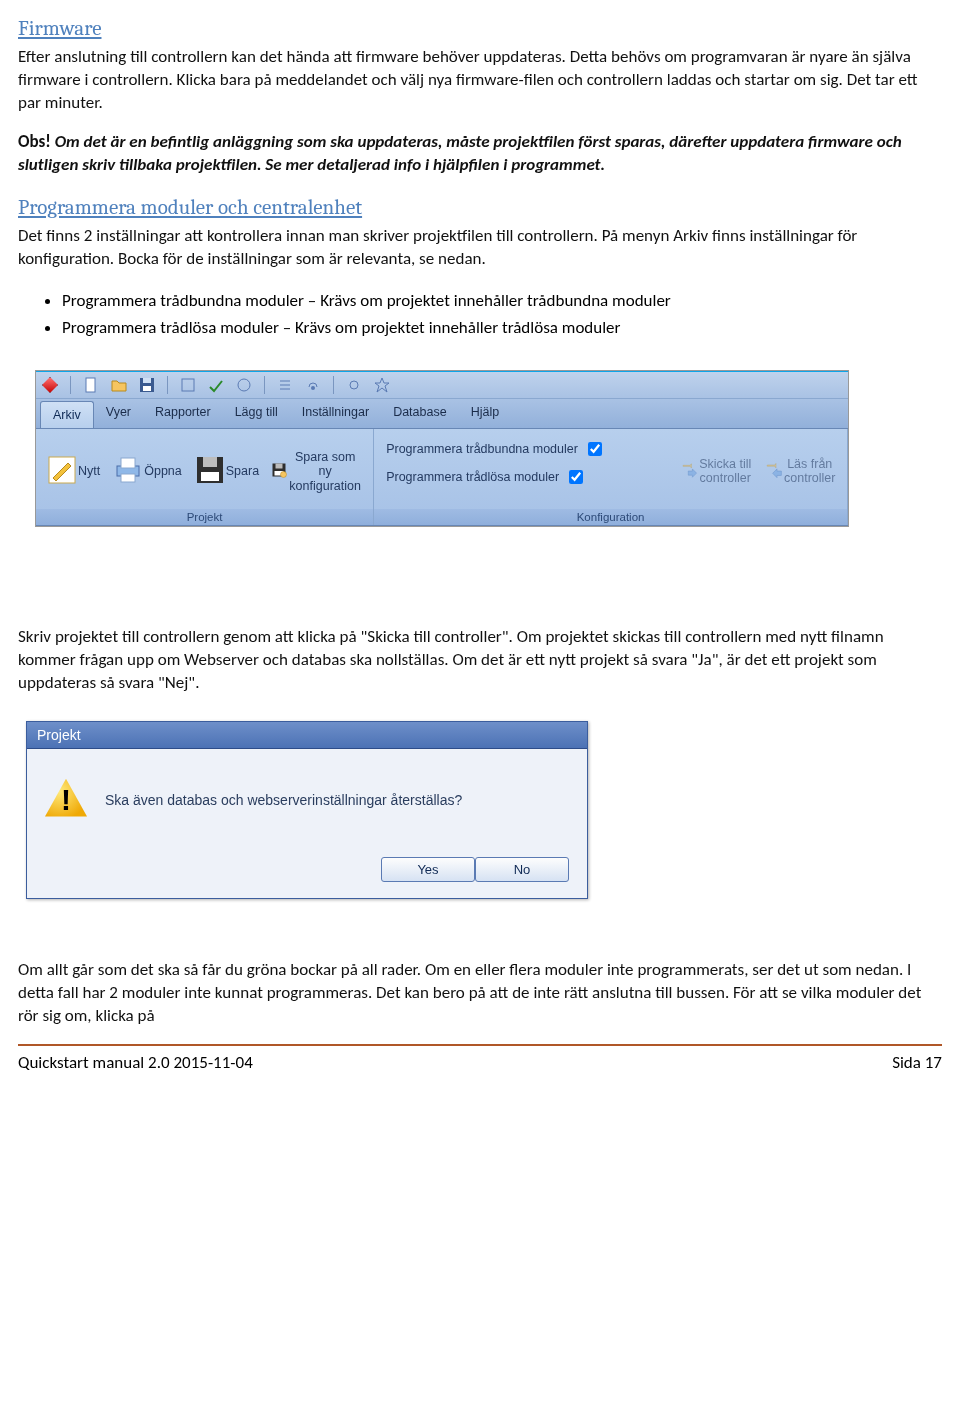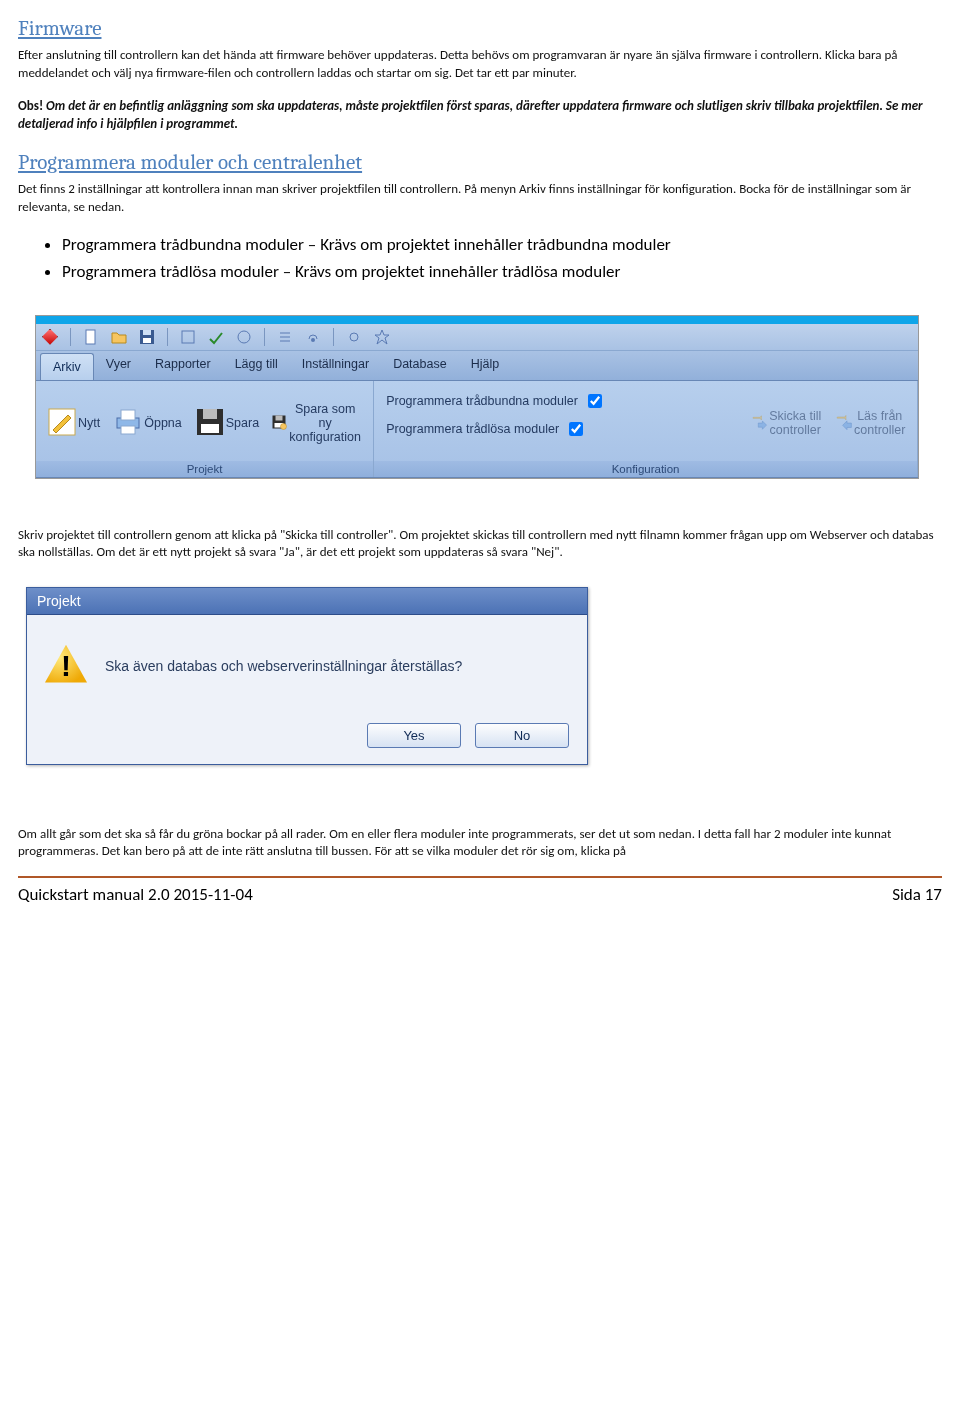--- a/index.html
+++ b/index.html
@@ -14,21 +14,21 @@
   }
   h2.section {
     font-family: Cambria, Georgia, serif;
     color: #4f81bd;
     font-size: 21px;
     font-weight: normal;
     text-decoration: underline;
     margin: 8px 0 6px 0;
   }
   p {
-    font-size: 13px;
+    font-size: 17px;
     line-height: 1.35;
     margin: 4px 0 16px 0;
     color: #111;
   }
   p.obs {
     font-style: italic;
     font-weight: bold;
     margin-top: 2px;
     margin-bottom: 18px;
   }
@@ -38,23 +38,23 @@
   ul {
     margin: 6px 0 28px 0;
     padding-left: 44px;
   }
   ul li {
     font-size: 17px;
     line-height: 1.6;
   }
   
   .ribbon-shot {
-    margin: 30px 0 48px 18px;
-    width: 882px;
-    border-top: 8px solid #0ea5e9;
+    margin: 30px 0 100px 18px;
+    width: 812px;
+    border-top: 1px solid #0ea5e9;
     box-shadow: 0 0 0 1px #999;
     font-family: Tahoma, Arial, sans-serif;
     font-size: 12.5px;
   }
   .qat {
     background: linear-gradient(#bfd2ec, #a9c2e4);
     border-bottom: 1px solid #8aa8d0;
     display: flex;
     align-items: center;
     padding: 4px 6px;
@@ -150,21 +150,21 @@
   }
   .dlg-body .row{display:flex; align-items:center; gap:18px;}
   .exclaim{
     width:42px;height:42px;border-radius:4px;
     background: radial-gradient(circle at 35% 30%, #ffe97a, #efa906 70%);
     display:flex;align-items:center;justify-content:center;
     color:#000; font-size:30px; font-weight:bold;
     clip-path: polygon(50% 0, 100% 90%, 0 90%);
   }
   .dlg-body .msg{ color:#2a3d5e; font-size:14px;}
-  .dlg-btns { display:flex; justify-content:flex-end; gap:14px; margin-top:36px;}
+  .dlg-btns { display:flex; justify-content:flex-end; margin-top:36px;}
   .winbtn{
     min-width:72px; padding:4px 10px;
     background: linear-gradient(#fdfdfd,#d6e2f3);
     border:1px solid #5a7ab3; border-radius:3px;
     color:#102a55; font-size:13px; text-align:center;
     cursor:default;
   }
   
   .footer{
     border-top: 2px solid #b05728;

